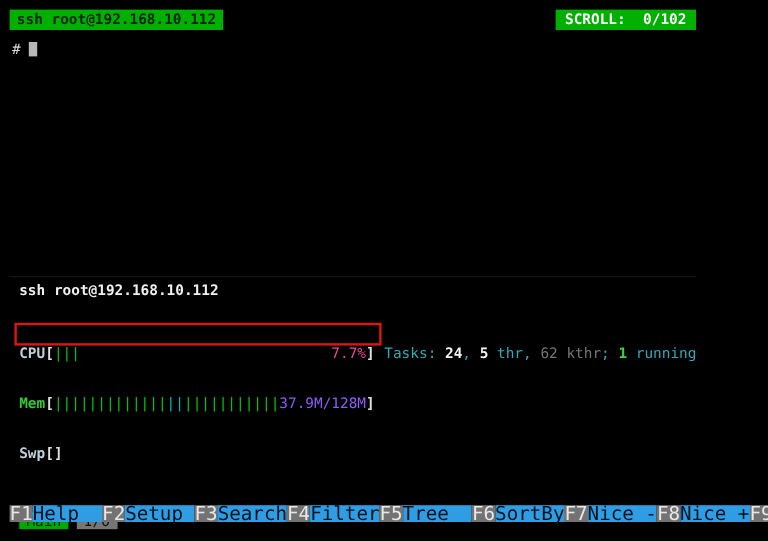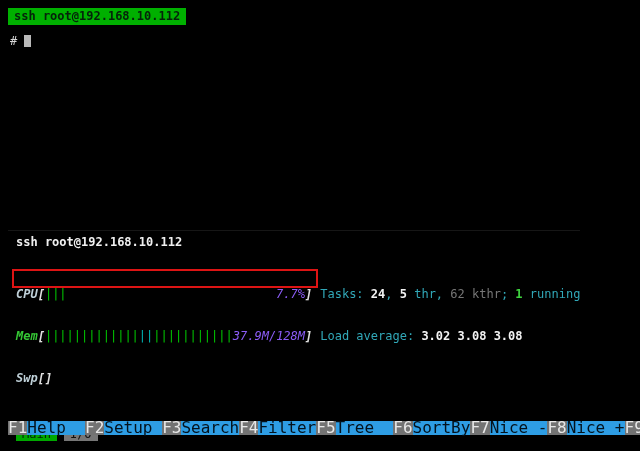--- a/index.html
+++ b/index.html
@@ -15,33 +15,33 @@
   .tb-spacer{ flex:1; }
   .tb-right { background:var(--titlebar-green,#00b000); color:#ffffff; padding:0 8px; }
   .prompt-line { margin-top:9px; color:#d8d8d8; padding-left:2px; }
   .cursor { display:inline-block; width:7px; height:12px; background:#b9b9b9; vertical-align:-2px; margin-left:7px; }
 
   
   .bottom-pane { position:absolute; top:230px; left:8px; right:8px; bottom:0; border-top:1px solid #161616; }
   .pane-title { height:22px; line-height:22px; color:#f0f0f0; font-weight:bold; font-size:12px; padding-left:8px; white-space:pre; }
 
   .stats { display:flex; margin-top:6px; padding-left:8px; }
-  .meter-line { height:14px;font-style:italic; }
+  .meter-line { height:14px; }
   .m-label { font-weight:bold; }
   .lbl-cpu,.lbl-swp { color:#bfd0d8; }
   .lbl-mem { color:#35c835;margin-top:44px; }
   .bracket { color:#e0e0e0; font-weight:bold; }
   .meter-int { display:inline-flex; justify-content:space-between; width:36ch; white-space:pre; }
   .bars-used  { color:var(--bar-green,#00c800); }
   .bars-buf   { color:var(--bar-cyan,#00b8b8); }
   .bars-cache { color:var(--bar-green,#00c800); }
-  .m-dimval { color:#8b5cf6; }
+  .m-dimval { color:#ec4899; }
   .m-memval { color:#8b5cf6; }
 
-  .info { margin-left:8px; }
+  .info { margin-left:8px;text-align:center; }
   .info-line { height:14px; }
   .lbl { color:#31a8b8; }
   .num { color:#f2f2f2; font-weight:bold; }
   .dim { color:#767676; }
   .grn { color:#3fd43f; font-weight:bold; }
 
   .tabs { margin-top:14px; padding-left:8px; height:14px; }
   .tab { display:inline-block; height:14px; line-height:14px; padding:0 6px; margin-right:7px; cursor:default; }
   .tab.active   { background:var(--header-green,#00a800); color:#04200a; }
   .tab.inactive { background:#767676; color:#101010; }
@@ -57,37 +57,37 @@
 </style>
 </head>
 <body>
 
 <div class="screen">
 
   <div class="top-pane">
     <div class="titlebar">
       <span class="tb-left">ssh root@192.168.10.112</span>
       <span class="tb-spacer"></span>
+      <span class="tb-right">SCROLL:  0/102</span>
     </div>
     <div class="prompt-line mono"><span>#</span><span class="cursor"></span></div>
   </div>
 
   <div class="bottom-pane">
     <div class="pane-title mono">ssh root@192.168.10.112</div>
 
     <div class="stats mono">
       <div class="meters">
         <div class="meter-line"><span class="m-label lbl-cpu">CPU</span><span class="bracket">[</span><span class="meter-int"><span class="bars-used">|||</span><span class="m-dimval">7.7%</span></span><span class="bracket">]</span></div>
         <div class="meter-line"><span class="m-label lbl-mem">Mem</span><span class="bracket">[</span><span class="meter-int"><span><span class="bars-used">|||||||||||||</span><span class="bars-buf">||</span><span class="bars-cache">|||||||||||</span></span><span class="m-memval">37.9M/128M</span></span><span class="bracket">]</span></div>
         <div class="meter-line"><span class="m-label lbl-swp">Swp</span><span class="bracket">[</span><span class="bracket">]</span></div>
       </div>
 
       <div class="info">
         <div class="info-line"><span class="lbl">Tasks: </span><span class="num">24</span><span class="lbl">, </span><span class="num">5</span><span class="lbl"> thr, </span><span class="dim">62 kthr</span><span class="lbl">; </span><span class="grn">1</span><span class="lbl"> running</span></div>
-        <div class="info-line"><span class="lbl">Load average: </span><span class="num">3.02 </span><span class="num">3.08 </span><span class="num">3.08</span></div>
       </div>
     </div>
 
     <div class="tabs mono"><span class="tab active">Main</span><span class="tab inactive">I/O</span></div>
 
     <div class="proc-table mono">
       
       
     </div>
 

